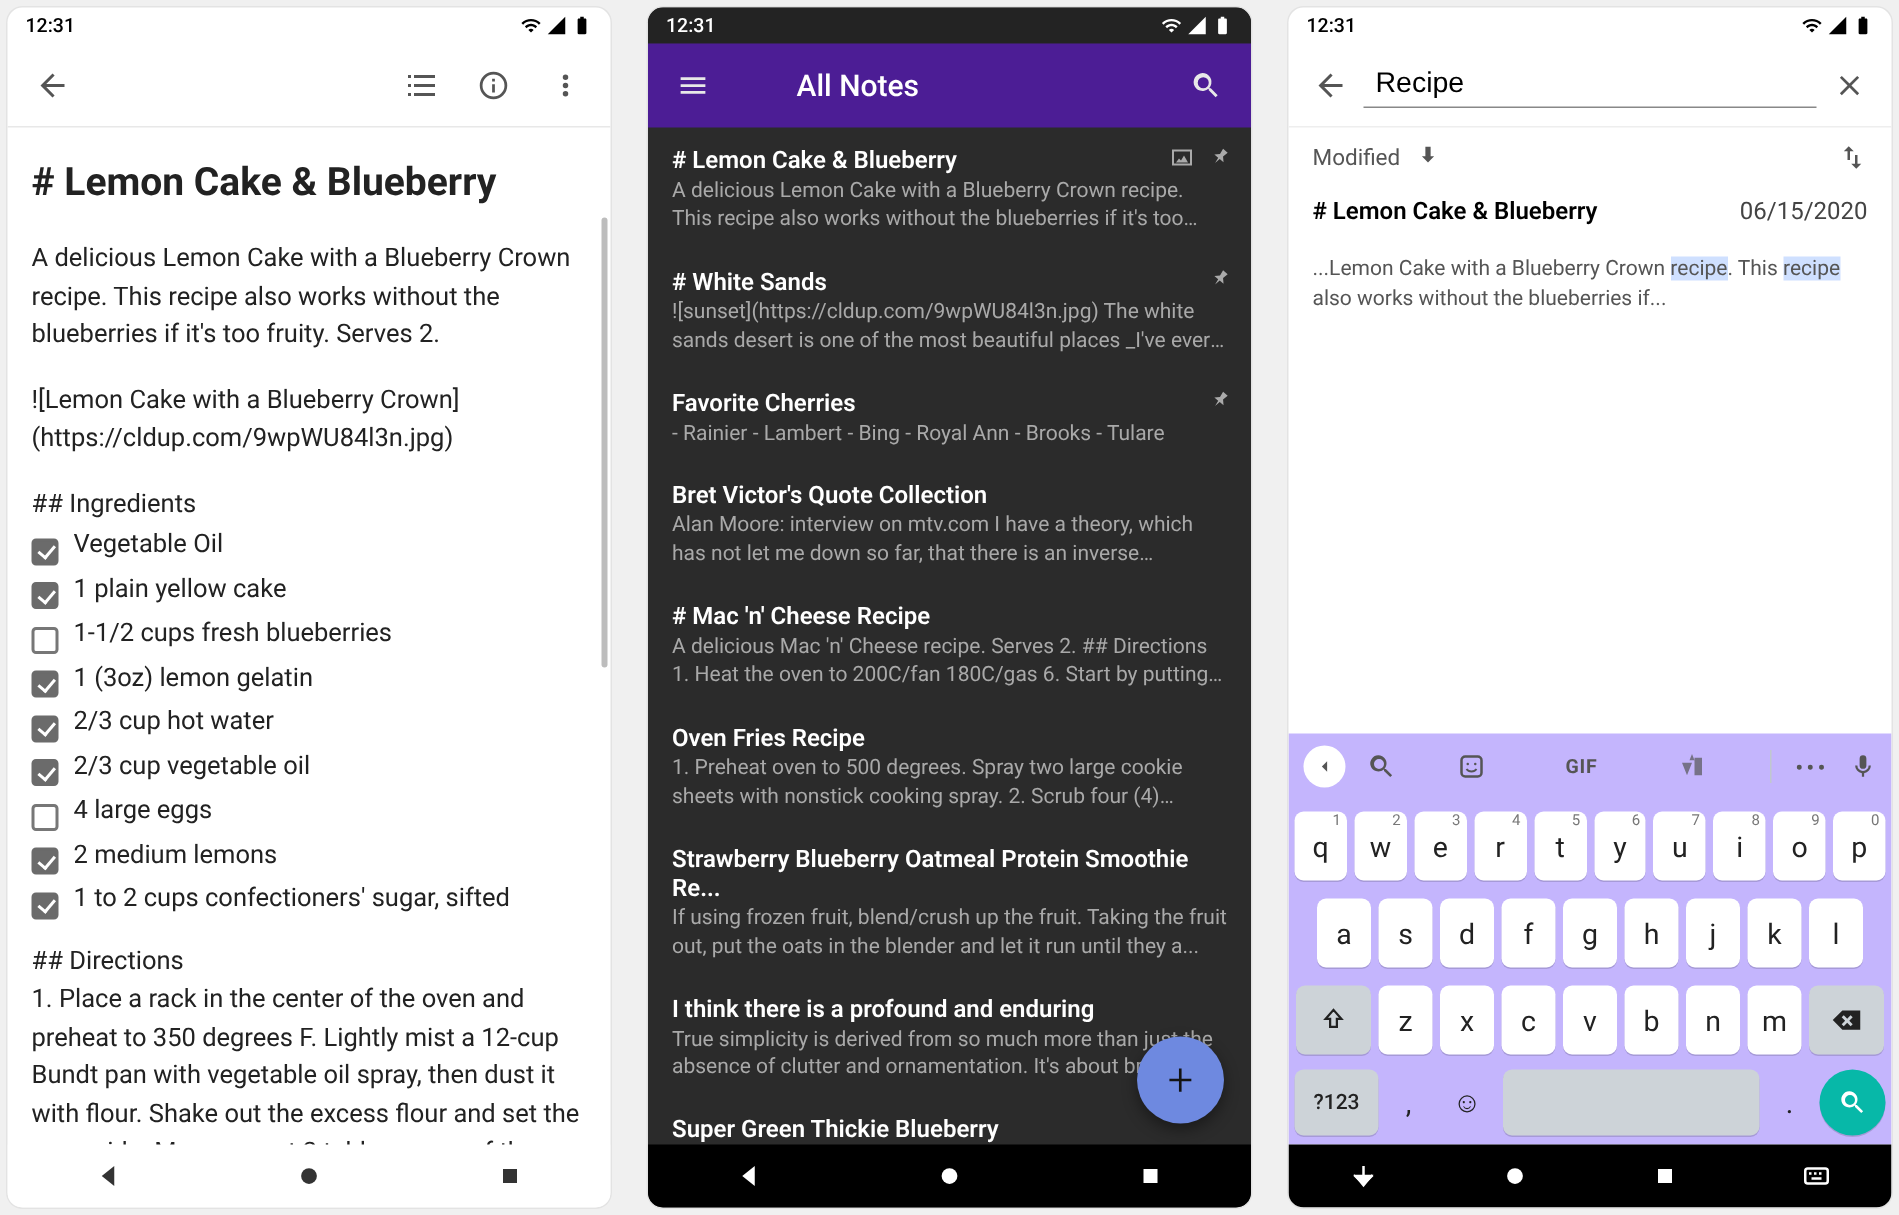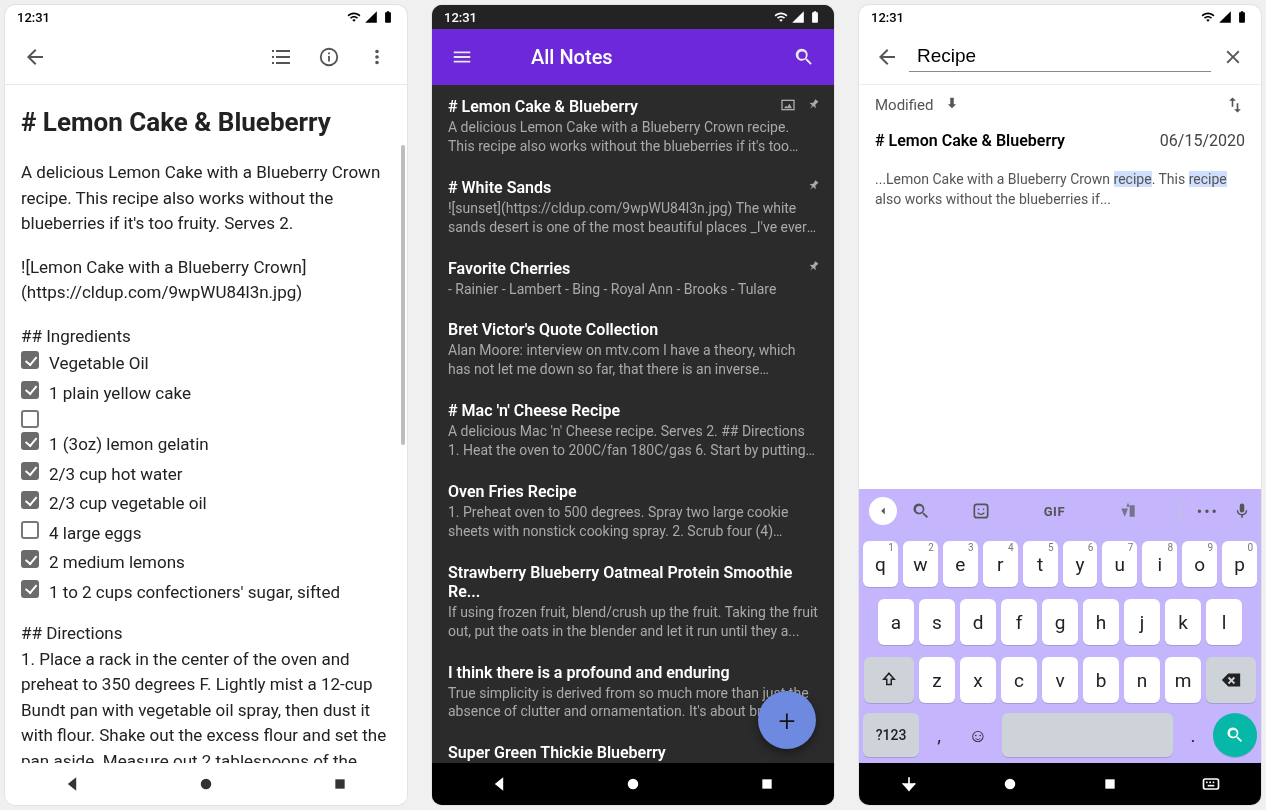--- a/index.html
+++ b/index.html
@@ -43,21 +43,21 @@
   .statusbar .icons svg { width: 14px; height: 14px; }
 
   
   .toolbar {
     height: 56px;
     display: flex;
     align-items: center;
     padding: 0 8px;
     gap: 4px;
   }
-  .toolbar.dark { background: #6d28d9; color: #fff; gap: 27px; }
+  .toolbar.dark { background: #4c1d95; color: #fff; gap: 27px; }
   .toolbar .spacer { flex: 1; }
   .toolbar .title { font-size: 20px; font-weight: 500; margin-left: 20px; }
   .iconbtn {
     width: 44px; height: 44px;
     display: flex; align-items: center; justify-content: center;
     cursor: pointer;
     color: #555;
     border-radius: 50%;
   }
   .toolbar.dark .iconbtn { color: #e8e8e8; }
@@ -70,21 +70,21 @@
     flex: 1;
     font-size: 17px;
     color: #222;
     line-height: 1.5;
     position: relative;
   }
   .editor h1 { font-size: 26px; font-weight: 700; margin-bottom: 18px; }
   .editor p { margin-bottom: 18px; }
   .editor .section { font-size: 17px; font-weight: 400; margin-top: 4px; }
   .checklist { margin-bottom: 14px; }
-  .check-item { display: flex; align-items: flex-start; gap: 10px; padding: 2px 0; }
+  .check-item { display: flex; align-items: flex-end; gap: 10px; padding: 2px 0; }
   .check-item .box {
     width: 18px; height: 18px; border: 2px solid #777;
     border-radius: 3px; display:flex; align-items:center; justify-content:center;
     flex-shrink:0;
   }
   .check-item.checked .box { background: #6b6b6b; border-color:#6b6b6b; }
   .check-item.checked .box::after {
     content: ""; width: 5px; height: 9px; border: solid #fff;
     border-width: 0 2px 2px 0; transform: rotate(40deg) translateY(-1px);
   }
@@ -215,20 +215,21 @@
           <div class="check-item checked">
             <span class="box"></span>
             <span>Vegetable Oil</span>
           </div>
           <div class="check-item checked">
             <span class="box"></span>
             <span>1 plain yellow cake</span>
           </div>
           <div class="check-item">
             <span class="box"></span>
+            <span>1-1/2 cups fresh blueberries</span>
           </div>
           <div class="check-item checked">
             <span class="box"></span>
             <span>1 (3oz) lemon gelatin</span>
           </div>
           <div class="check-item checked">
             <span class="box"></span>
             <span>2/3 cup hot water</span>
           </div>
           <div class="check-item checked">

